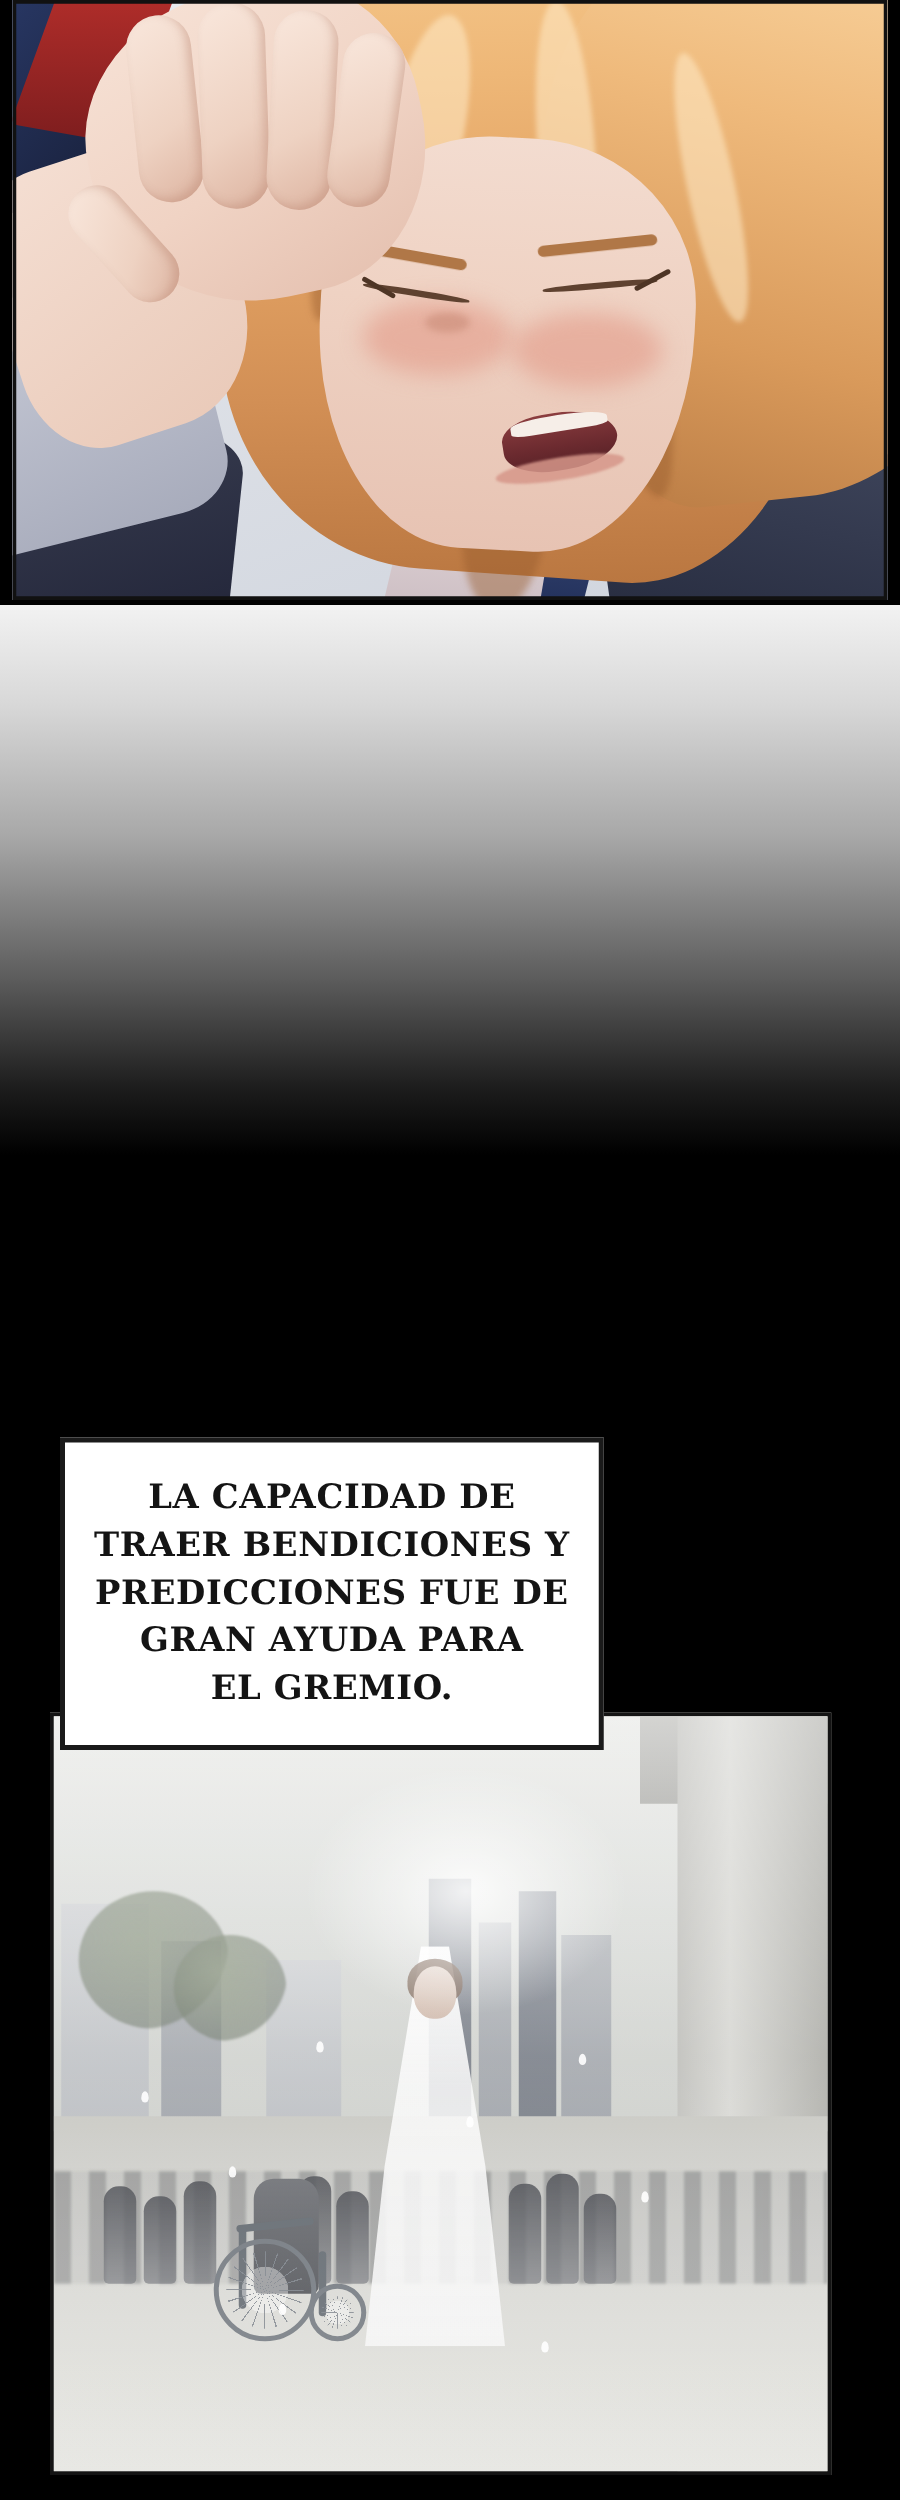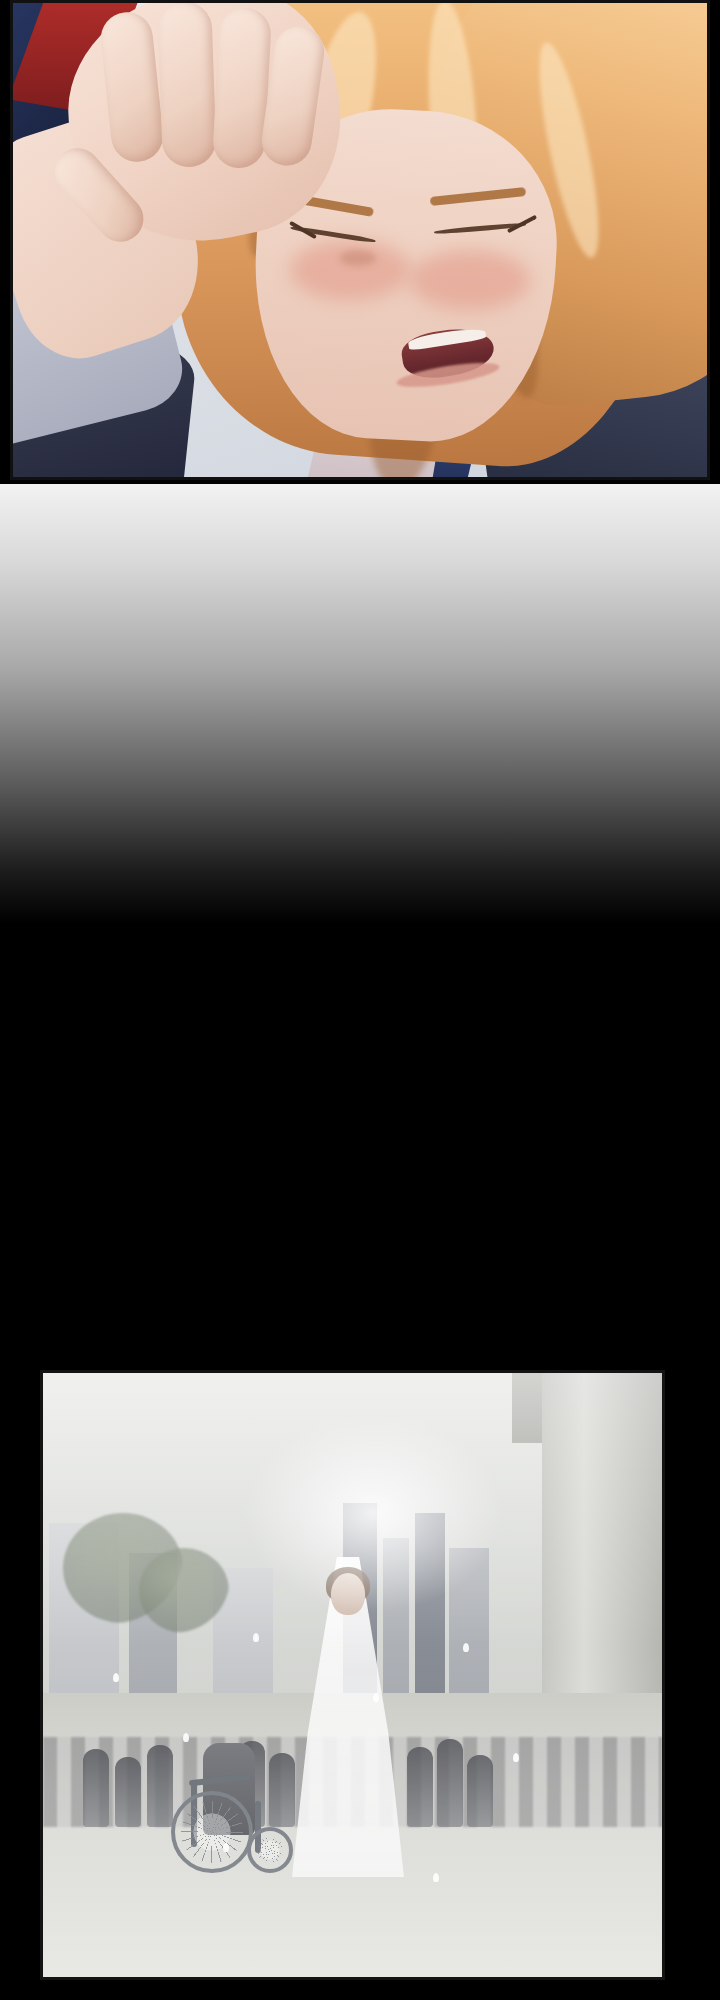--- a/index.html
+++ b/index.html
@@ -547,14 +547,21 @@
     <div class="petal" style="left:330px;top:320px;"></div>
     <div class="petal" style="left:420px;top:270px;"></div>
     <div class="petal" style="left:470px;top:380px;"></div>
     <div class="petal" style="left:180px;top:470px;"></div>
     <div class="petal" style="left:390px;top:500px;"></div>
 
     <div class="sun-glow"></div>
     <div class="plaza-haze"></div>
   </div>
 
+  <div class="caption-box">
+    <div class="caption-text">LA CAPACIDAD DE
+TRAER BENDICIONES Y
+PREDICCIONES FUE DE
+GRAN AYUDA PARA
+EL GREMIO.</div>
+  </div>
 
 </div>
 
 </body></html>

